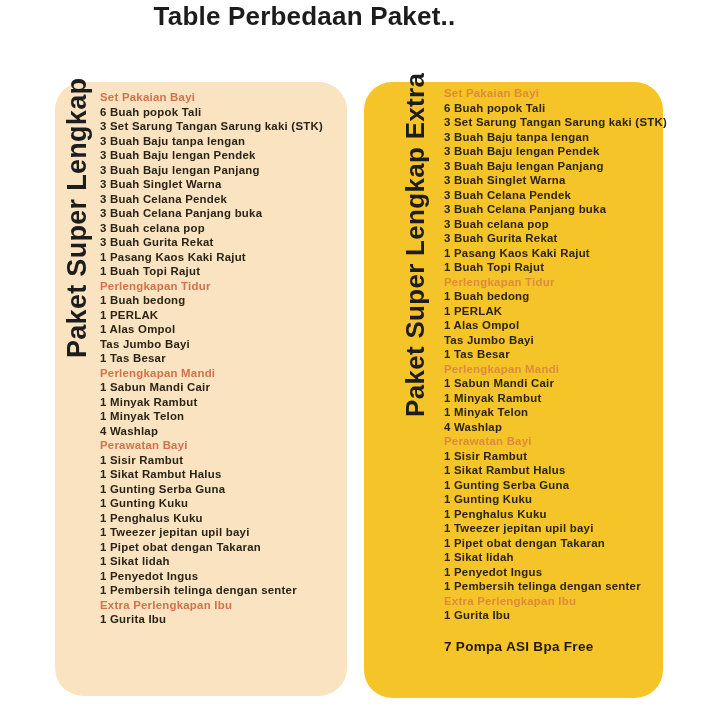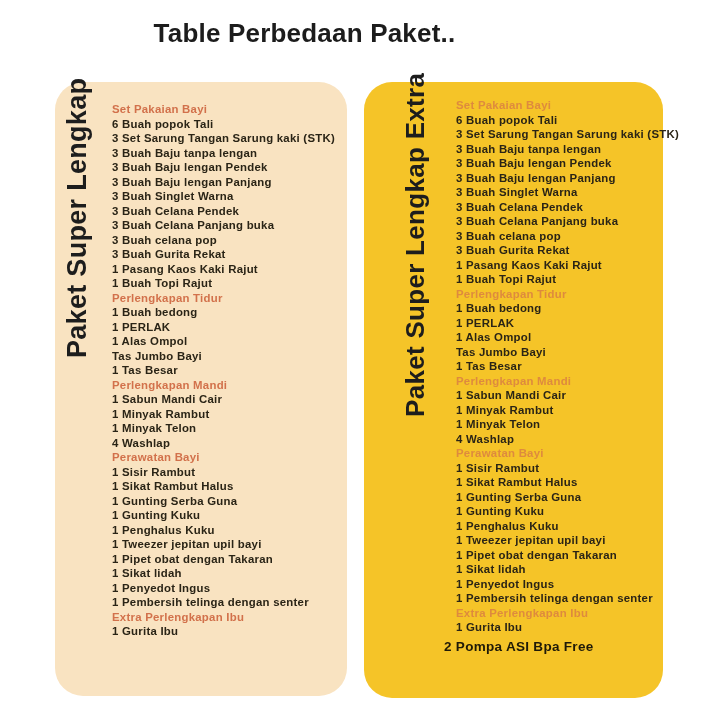--- a/index.html
+++ b/index.html
@@ -4,21 +4,21 @@
 <style>
   html,body{margin:0;padding:0;}
   body{
     width:726px;height:726px;
     background:#ffffff;
     font-family:"Liberation Sans","DejaVu Sans",sans-serif;
     position:relative;
     overflow:hidden;
   }
   .title{
-    position:absolute;top:18px;left:0;width:609px;
+    position:absolute;top:1px;left:0;width:609px;
     text-align:center;
     color:#1c1c1c;
     font-weight:600;
     font-size:26px;
     line-height:30px;
     letter-spacing:0.2px;
   }
   .panel{
     position:absolute;
     border-radius:28px;
@@ -32,21 +32,21 @@
     transform-origin:0 0;
     white-space:nowrap;
     font-weight:600;
     color:#1d1d1d;
     letter-spacing:0.3px;
   }
   #vtitle-0{left:62px;top:358px;font-size:27px;}
   #vtitle-1{left:400px;top:417px;font-size:26px;}
   ul.items{
     position:absolute;
-    margin:12px;padding:0;list-style:none;
+    margin:0;padding:0;list-style:none;
     white-space:nowrap;
   }
   #items-0{left:100px;top:90px;}
   #items-1{left:444px;top:86px;}
   ul.items li{
     font-size:11.4px;
     font-weight:700;
     line-height:14.5px;
     color:#2a2416;
     letter-spacing:0.25px;
@@ -148,14 +148,14 @@
     <li class="item">1 Tweezer jepitan upil bayi</li>
     <li class="item">1 Pipet obat dengan Takaran</li>
     <li class="item">1 Sikat lidah</li>
     <li class="item">1 Penyedot Ingus</li>
     <li class="item">1 Pembersih telinga dengan senter</li>
     <li class="header">Extra Perlengkapan Ibu</li>
     <li class="item">1 Gurita Ibu</li>
   </ul>
 
 <div class="extra">
-  <div>2 Pompa ASI Bpa Free</div>
+  <div>7 Pompa ASI Bpa Free</div>
 </div>
 
 </body></html>

